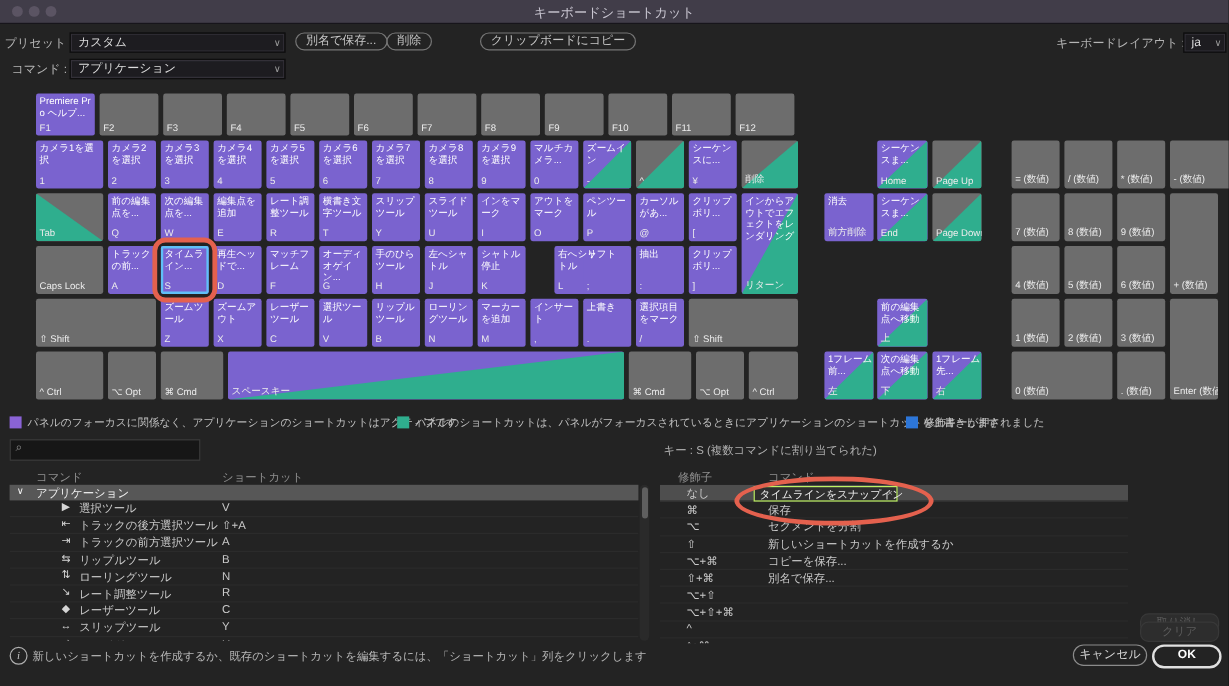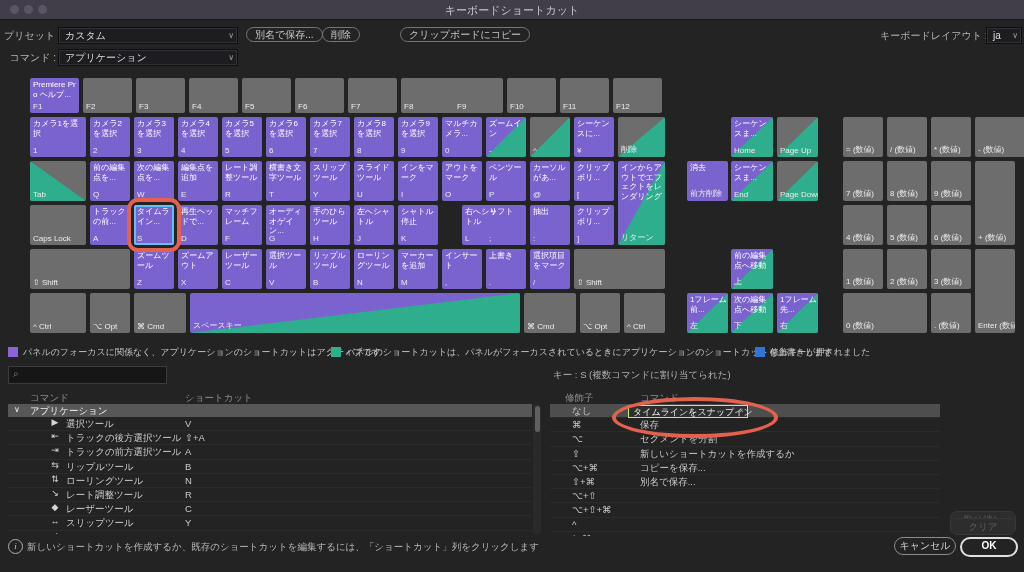--- a/index.html
+++ b/index.html
@@ -115,21 +115,21 @@
       </div>
       <div class="key" style="left: 242px; top: 78px; width: 49px; height: 35px;">
         <div class="klabel">F5</div>
       </div>
       <div class="key" style="left: 295px; top: 78px; width: 49px; height: 35px;">
         <div class="klabel">F6</div>
       </div>
       <div class="key" style="left: 348px; top: 78px; width: 49px; height: 35px;">
         <div class="klabel">F7</div>
       </div>
-      <div class="key" style="left: 401px; top: 78px; width: 49px; height: 35px; padding-left: 13px;">
+      <div class="key" style="left: 401px; top: 78px; width: 49px; height: 35px;">
         <div class="klabel">F8</div>
       </div>
       <div class="key" style="left: 454px; top: 78px; width: 49px; height: 35px;">
         <div class="klabel">F9</div>
       </div>
       <div class="key" style="left: 507px; top: 78px; width: 49px; height: 35px;">
         <div class="klabel">F10</div>
       </div>
       <div class="key" style="left: 560px; top: 78px; width: 49px; height: 35px;">
         <div class="klabel">F11</div>

